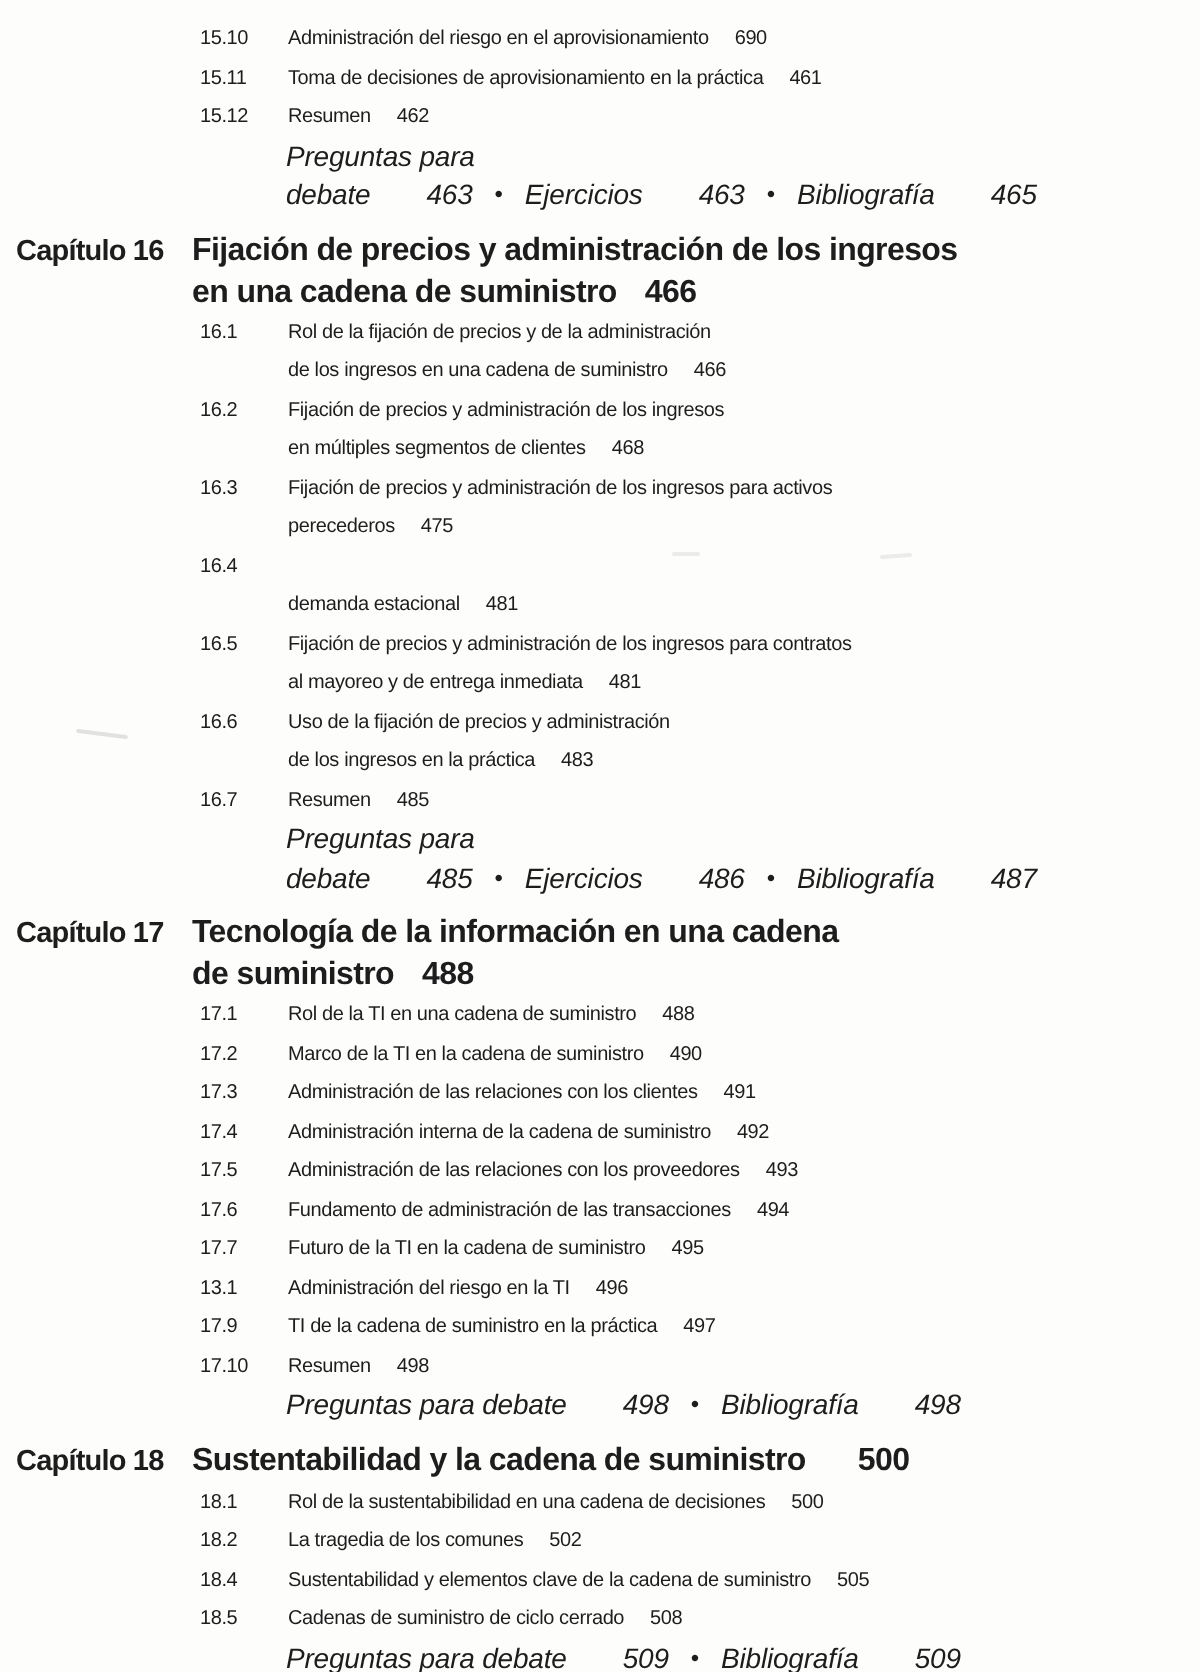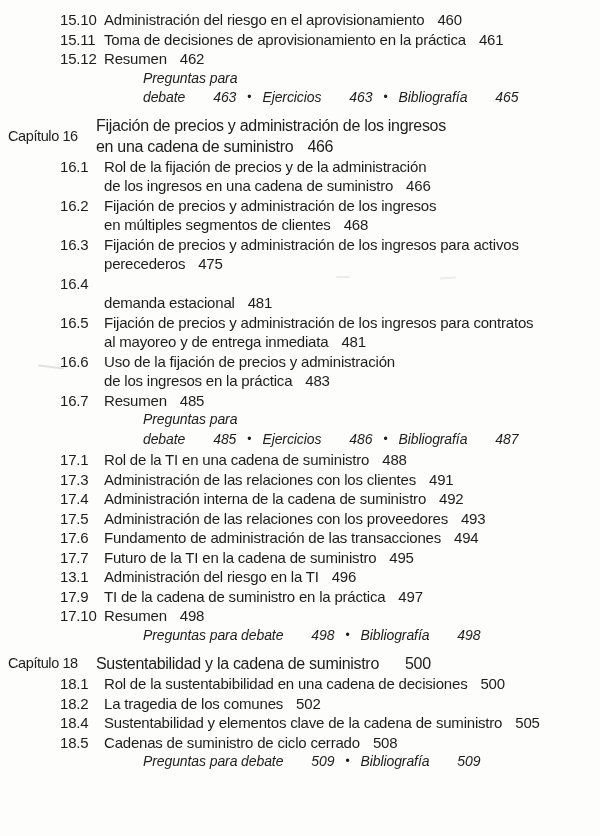--- a/index.html
+++ b/index.html
@@ -9,22 +9,22 @@
     font-family:"Liberation Sans","DejaVu Sans",sans-serif;
     color:#1d1d1d;
     overflow:hidden;
     position:relative;
   }
   .page{padding-top:10px;}
 
   
   .sec{
     display:flex;
-    margin-left:60px;
-    font-size:15px;
+    margin-left:100px;
+    font-size:10px;
     line-height:19.5px;
     letter-spacing:-0.2px;
   }
   .sec .num{flex:0 0 44px;}
   .sec .txt{flex:1;}
   .pg{margin-left:13px;}
 
   
   .meta{
     margin-left:143px;
@@ -38,22 +38,21 @@
     font-style:normal;
     margin:0 11px;
     font-size:12px;
     position:relative;top:-1px;
   }
 
   
   .chapter{
     display:flex;
     margin:6px 0 0 8px;
-    font-weight:normal;
-    align-items:center;
+    font-weight:bold;
   }
   .chlabel{
     flex:0 0 88px;
     font-size:14.5px;
     line-height:21px;
     letter-spacing:-0.4px;
     padding-top:1px;
     white-space:nowrap;
   }
   .chtitle{
@@ -70,21 +69,21 @@
   .smudge-2{left:336px;top:276px;width:14px;height:2px;border-radius:2px;opacity:.18;}
   .smudge-3{left:440px;top:277px;width:16px;height:2px;border-radius:2px;opacity:.18;transform:rotate(-4deg);}
 </style>
 </head>
 <body>
 
 <div class="page">
 
   <div class="sec">
     <span class="num">15.10</span>
-    <span class="txt"><span>Administración del riesgo en el aprovisionamiento</span><span class="pg">460</span></span>
+    <span class="txt"><span>Administración del riesgo en el aprovisionamiento</span><span class="pg">690</span></span>
   </div>
   <div class="sec">
     <span class="num">15.11</span>
     <span class="txt"><span>Toma de decisiones de aprovisionamiento en la práctica</span><span class="pg">461</span></span>
   </div>
   <div class="sec">
     <span class="num">15.12</span>
     <span class="txt"><span>Resumen</span><span class="pg">462</span></span>
   </div>
   <div class="meta">
@@ -120,23 +119,31 @@
     <span class="txt"><span>Uso de la fijación de precios y administración</span><br><span>de los ingresos en la práctica</span><span class="pg">483</span></span>
   </div>
   <div class="sec">
     <span class="num">16.7</span>
     <span class="txt"><span>Resumen</span><span class="pg">485</span></span>
   </div>
   <div class="meta">
     <span><span>Preguntas para debate</span><span class="mpg">485</span></span><span class="bullet">•</span><span><span>Ejercicios</span><span class="mpg">486</span></span><span class="bullet">•</span><span><span>Bibliografía</span><span class="mpg">487</span></span>
   </div>
 
+  <div class="chapter">
+    <span class="chlabel">Capítulo 17</span>
+    <span class="chtitle"><span>Tecnología de la información en una cadena</span><br><span>de suministro</span><span class="chpg">488</span></span>
+  </div>
   <div class="sec">
     <span class="num">17.1</span>
     <span class="txt"><span>Rol de la TI en una cadena de suministro</span><span class="pg">488</span></span>
+  </div>
+  <div class="sec">
+    <span class="num">17.2</span>
+    <span class="txt"><span>Marco de la TI en la cadena de suministro</span><span class="pg">490</span></span>
   </div>
   <div class="sec">
     <span class="num">17.3</span>
     <span class="txt"><span>Administración de las relaciones con los clientes</span><span class="pg">491</span></span>
   </div>
   <div class="sec">
     <span class="num">17.4</span>
     <span class="txt"><span>Administración interna de la cadena de suministro</span><span class="pg">492</span></span>
   </div>
   <div class="sec">

